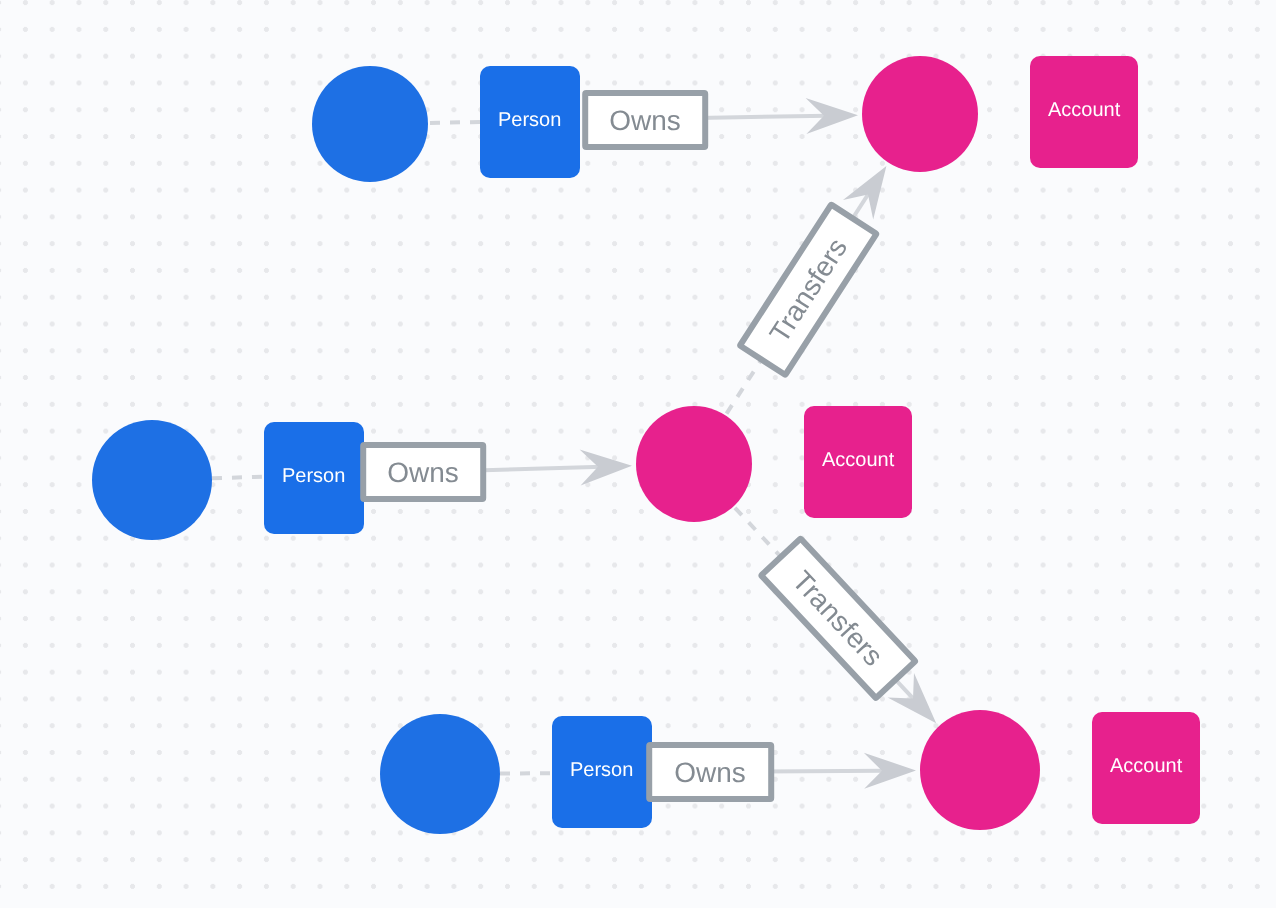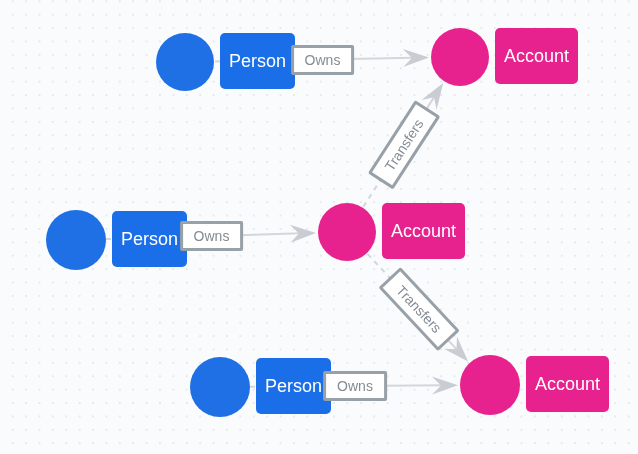--- a/index.html
+++ b/index.html
@@ -17,25 +17,26 @@
   svg.edges-layer { position: absolute; left: 0; top: 0; z-index: 1; }
   .node-circle {
     position: absolute; z-index: 2;
     border-radius: 50%;
     transform: translate(-50%, -50%);
     cursor: pointer;
   }
   .node-pill {
     position: absolute; z-index: 3;
     color: #ffffff;
-    font-size: 18px; line-height: 16px;
+    font-size: 10px; line-height: 16px;
     padding: 20px 9px;
     border-radius: 5px;
     transform: translateY(-50%);
     white-space: nowrap;
+    margin-left: 20px;
   }
   .rel-label {
     position: absolute; z-index: 4;
     background: #ffffff;
     border: 3px solid #98a0a8;
     color: #848b92;
     font-size: 14px; line-height: 16px;
     padding: 4px 11px;
     border-radius: 2px;
     white-space: nowrap;

